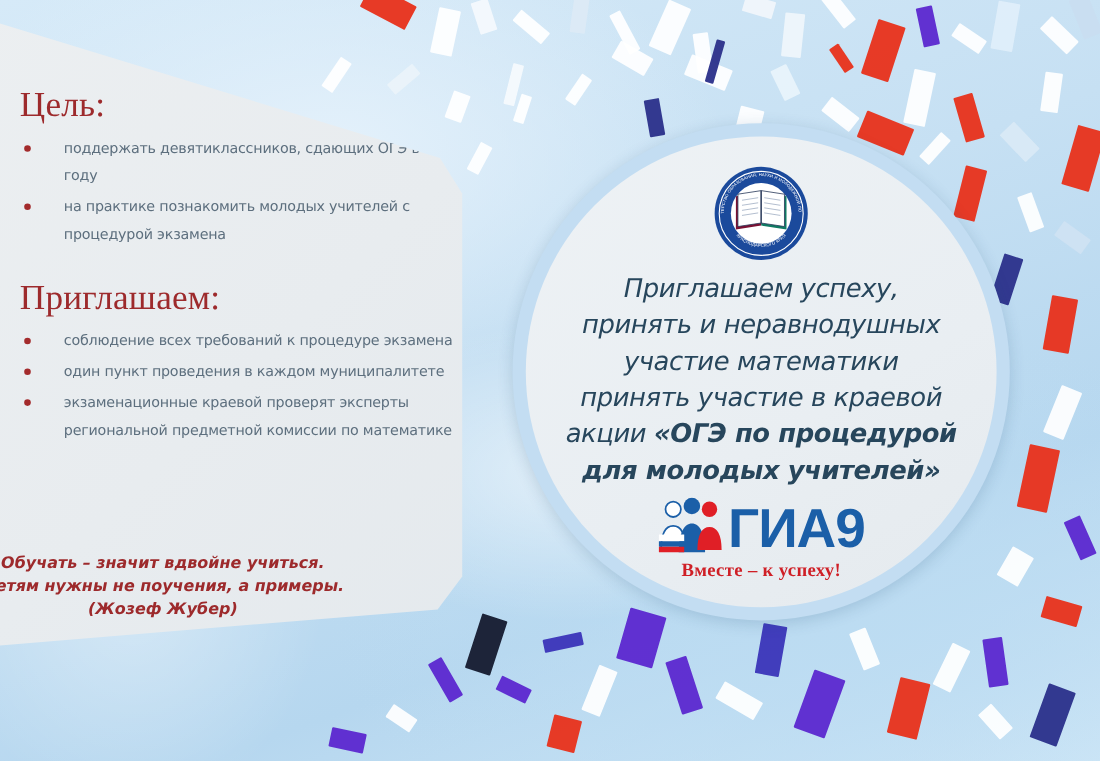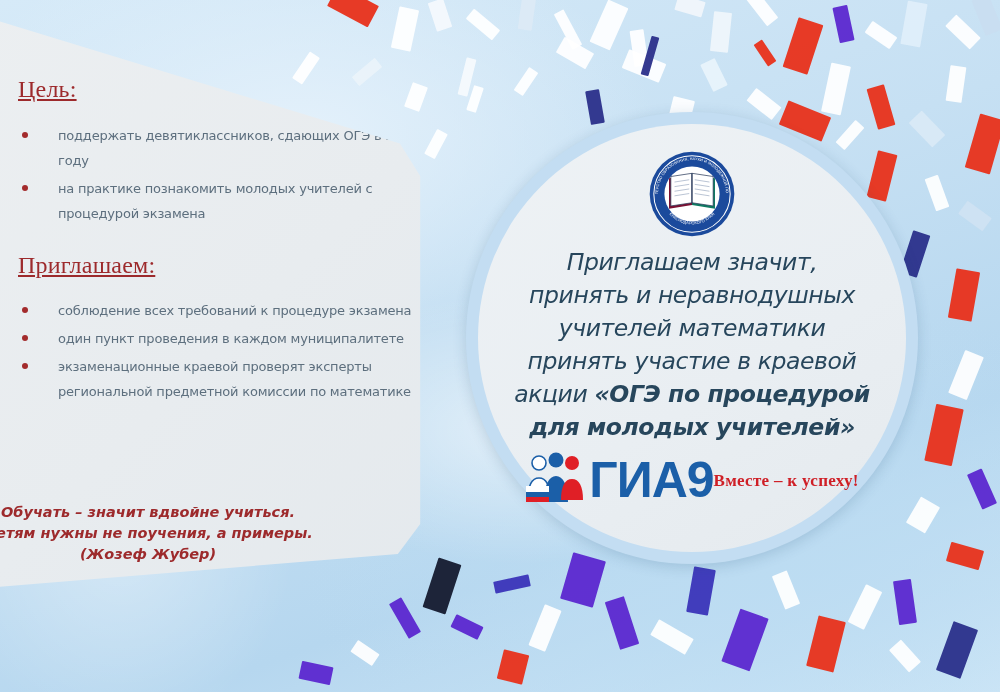--- a/index.html
+++ b/index.html
@@ -56,25 +56,24 @@
     left: 0;
     top: 0;
     width: 470px;
     height: 600px;
   }
 
   .heading {
     position: absolute;
     color: #9d2a2c;
     font-family: "Liberation Serif", serif;
-    font-size: 24px;
+    font-size: 32px;
     font-weight: 400;
     letter-spacing: .2px;
     white-space: nowrap;
-    text-decoration: underline;
   }
   #goal-heading  { left: 58px; top: 86px;  }
   #feat-heading  { left: 58px; top: 262px; }
 
   ul.bullets {
     position: absolute;
     margin: 0;
     padding: 0;
     list-style: none;
     width: 400px;
@@ -165,20 +164,21 @@
     letter-spacing: -0.4px;
   }
   #circle-text .emph {
     font-weight: bold;
   }
 
   
   #gia-logo {
     margin-top: 8px;
     display: flex;
+    flex-direction: column;
     align-items: center;
   }
   #gia-row {
     display: flex;
     align-items: center;
     gap: 2px;
     height: 56px;
   }
   #gia-word {
     color: #1b5fa8;
@@ -336,23 +336,23 @@
           <text fill="#ffffff" font-family="Liberation Sans, sans-serif" font-size="4.1" letter-spacing="0.12">
             <textPath href="#arcTop" startOffset="50%" text-anchor="middle">МИНИСТЕРСТВО ОБРАЗОВАНИЯ, НАУКИ И МОЛОДЕЖНОЙ ПОЛИТИКИ</textPath>
           </text>
           <text fill="#ffffff" font-family="Liberation Sans, sans-serif" font-size="4.3" letter-spacing="0.18">
             <textPath href="#arcBot" startOffset="50%" text-anchor="middle">КРАСНОДАРСКОГО КРАЯ</textPath>
           </text>
         </svg>
       </div>
 
       <div id="circle-text">
-        <span>Приглашаем значит,</span><br>
+        <span>Приглашаем успеху,</span><br>
         <span>принять и неравнодушных</span><br>
-        <span>учителей математики</span><br>
+        <span>участие математики</span><br>
         <span>принять участие в краевой</span><br>
         <span>акции </span><span class="emph">«ОГЭ по процедурой</span><br>
         <span class="emph">для молодых учителей»</span>
       </div>
 
       <div id="gia-logo">
         <div id="gia-row">
           <span>
             <svg width="62" height="52" viewBox="0 0 62 52" aria-hidden="true">
 

